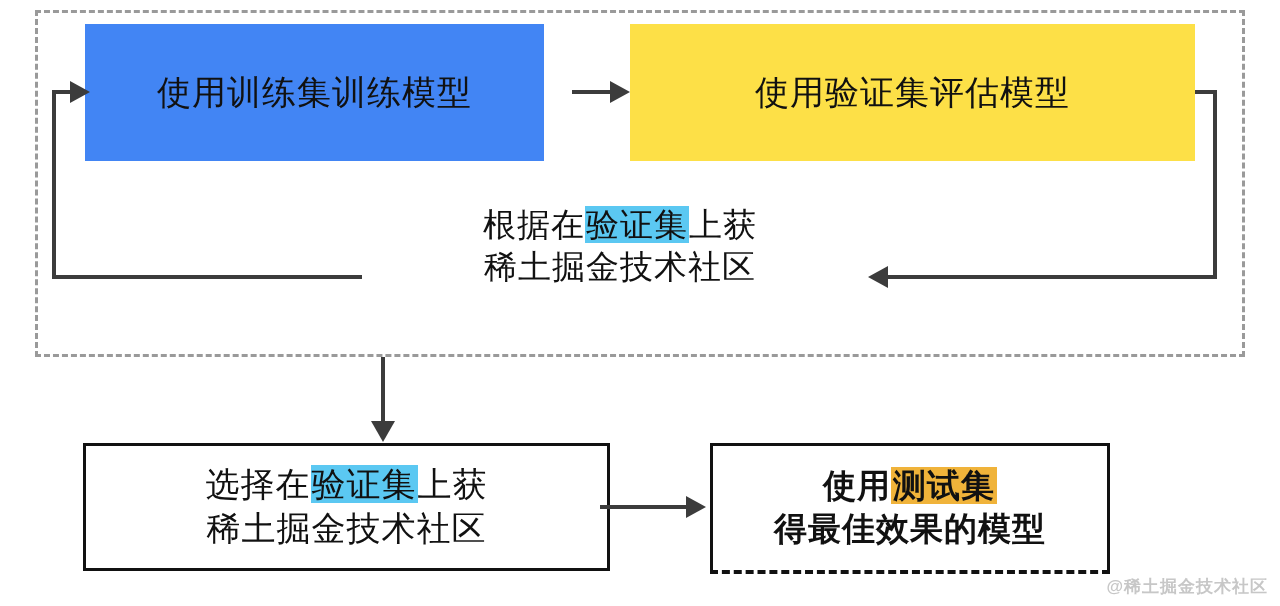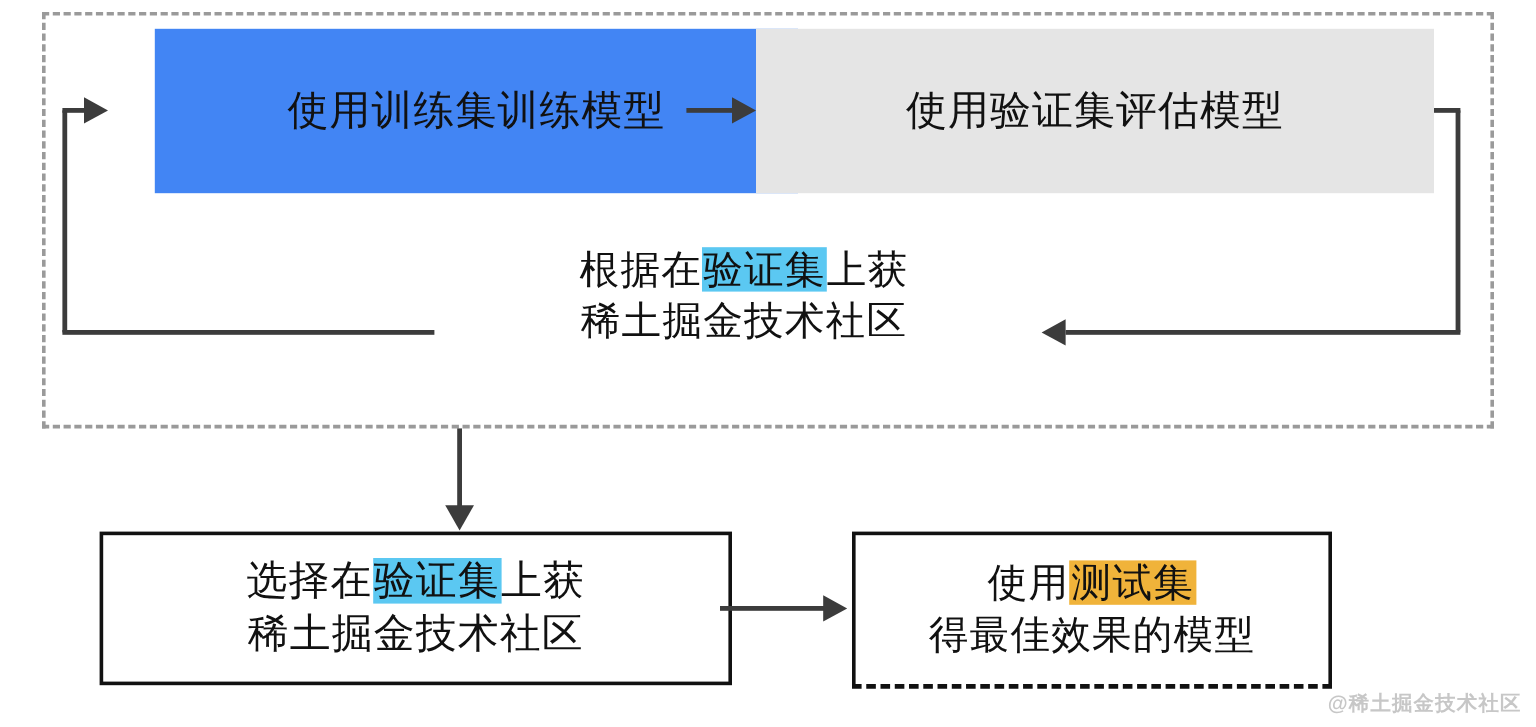--- a/index.html
+++ b/index.html
@@ -35,31 +35,30 @@
     box-sizing: border-box;
     display: flex;
     align-items: center;
     justify-content: center;
     text-align: center;
     color: #111111;
   }
   .box-train {
     left: 85px;
     top: 24px;
-    width: 536px;
+    width: 459px;
     height: 137px;
     background: #4285f4;
-    margin-left: 44px;
   }
   .box-validate {
     left: 630px;
     top: 24px;
     width: 565px;
     height: 137px;
-    background: #e5e5e5;
+    background: #fde047;
   }
   .box-select {
     left: 83px;
     top: 443px;
     width: 527px;
     height: 128px;
     background: #ffffff;
     border: 3px solid #111111;
   }
   .box-test {
@@ -72,21 +71,21 @@
     border-bottom: 4px dashed #111111;
   }
 
   .box-label {
     font-size: 34px;
     line-height: 1.28;
     letter-spacing: 1px;
     white-space: pre-line;
   }
   .box-label-bold {
-    font-weight: normal;
+    font-weight: bold;
     font-size: 33px;
     line-height: 1.3;
     letter-spacing: 1px;
   }
 
   
   .hl-cyan {
     background: #5bc8f2;
     padding: 0 1px;
   }

